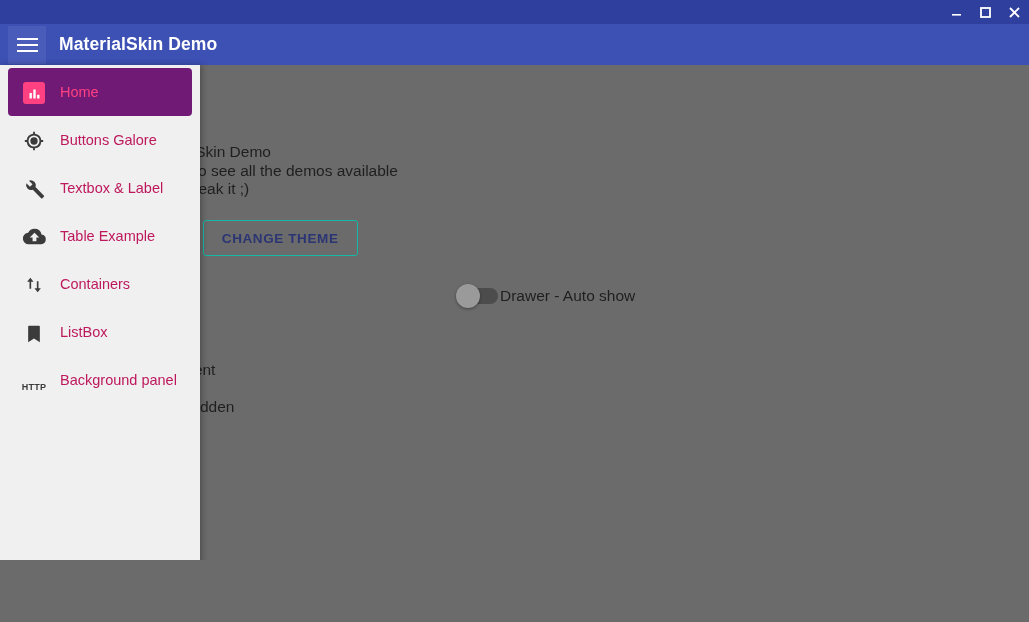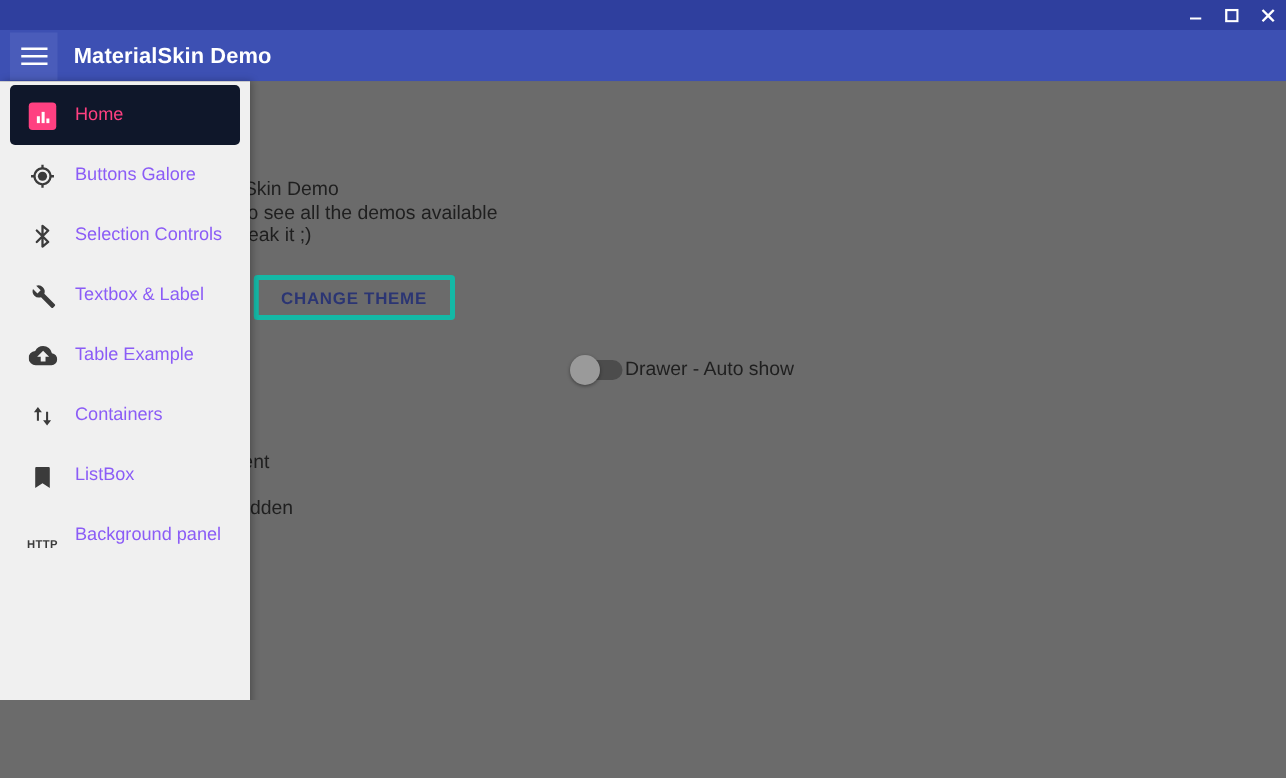--- a/index.html
+++ b/index.html
@@ -129,21 +129,21 @@
     height: 36px;
     font-size: 13.5px;
     font-weight: bold;
     letter-spacing: 0.6px;
     font-family: "Liberation Sans", sans-serif;
     box-shadow: 0 1px 3px rgba(0,0,0,0.35);
   }
   .btn-outlined {
     background: transparent;
     color: #2b3573;
-    border: 4px solid #14b8a6;
+    border: 1px solid #14b8a6;
     border-radius: 3px;
     padding: 0 18px;
     height: 36px;
     font-size: 13.5px;
     font-weight: bold;
     letter-spacing: 0.6px;
     font-family: "Liberation Sans", sans-serif;
   }
 
   
@@ -232,21 +232,21 @@
   .drawer-item {
     position: relative;
     height: 48px;
     margin: 0 8px;
     display: flex;
     align-items: center;
     gap: 0;
     border-radius: 4px;
   }
   .drawer-item.selected {
-    background: #0f172a;
+    background: #701a75;
   }
   .drawer-icon {
     width: 24px;
     height: 24px;
     margin-left: 14px;
     margin-right: 14px;
     flex: 0 0 auto;
     display: flex;
     align-items: flex-end;
     justify-content: center;
@@ -257,21 +257,21 @@
     width: 22px;
     height: 22px;
     border-radius: 3px;
     background: #ff4081;
     display: flex;
     align-items: center;
     justify-content: center;
   }
   .drawer-label {
     font-size: 14.5px;
-    color: #8b5cf6;
+    color: #be185d;
     white-space: nowrap;
   }
   .drawer-item.selected .drawer-label {
     color: #ff4081;
   }
   .icon-http {
     font-size: 9px;
     font-weight: bold;
     letter-spacing: 0.3px;
     color: #3b3b3b;
@@ -384,28 +384,20 @@
     <div class="drawer-item">
       <span class="drawer-icon">
         <svg width="22" height="22" viewBox="0 0 24 24" fill="currentColor">
           <path d="M12 8a4 4 0 100 8 4 4 0 000-8z"></path>
           <path d="M13 2h-2v2.06A8.01 8.01 0 004.06 11H2v2h2.06A8.01 8.01 0 0011 19.94V22h2v-2.06A8.01 8.01 0 0019.94 13H22v-2h-2.06A8.01 8.01 0 0013 4.06V2zm-1 4a6 6 0 110 12 6 6 0 010-12z"></path>
         </svg>
       </span>
       <span class="drawer-label">Buttons Galore</span>
     </div>
 
-    <div class="drawer-item">
-      <span class="drawer-icon">
-        <svg width="22" height="22" viewBox="0 0 24 24" fill="none" stroke="currentColor" stroke-width="2" stroke-linejoin="round" stroke-linecap="round">
-          <path d="M7 7l10 10-5 4V3l5 4L7 17"></path>
-        </svg>
-      </span>
-      <span class="drawer-label">Selection Controls</span>
-    </div>
 
     <div class="drawer-item">
       <span class="drawer-icon">
         <svg width="22" height="22" viewBox="0 0 24 24" fill="currentColor">
           <path d="M22.7 19l-9.1-9.1a5.5 5.5 0 00-7.1-7l3.9 3.9-2.8 2.8L3.7 5.7a5.5 5.5 0 007 7.1L19.8 22a1 1 0 001.4 0l1.5-1.5a1 1 0 000-1.5z"></path>
         </svg>
       </span>
       <span class="drawer-label">Textbox &amp; Label</span>
     </div>
 

